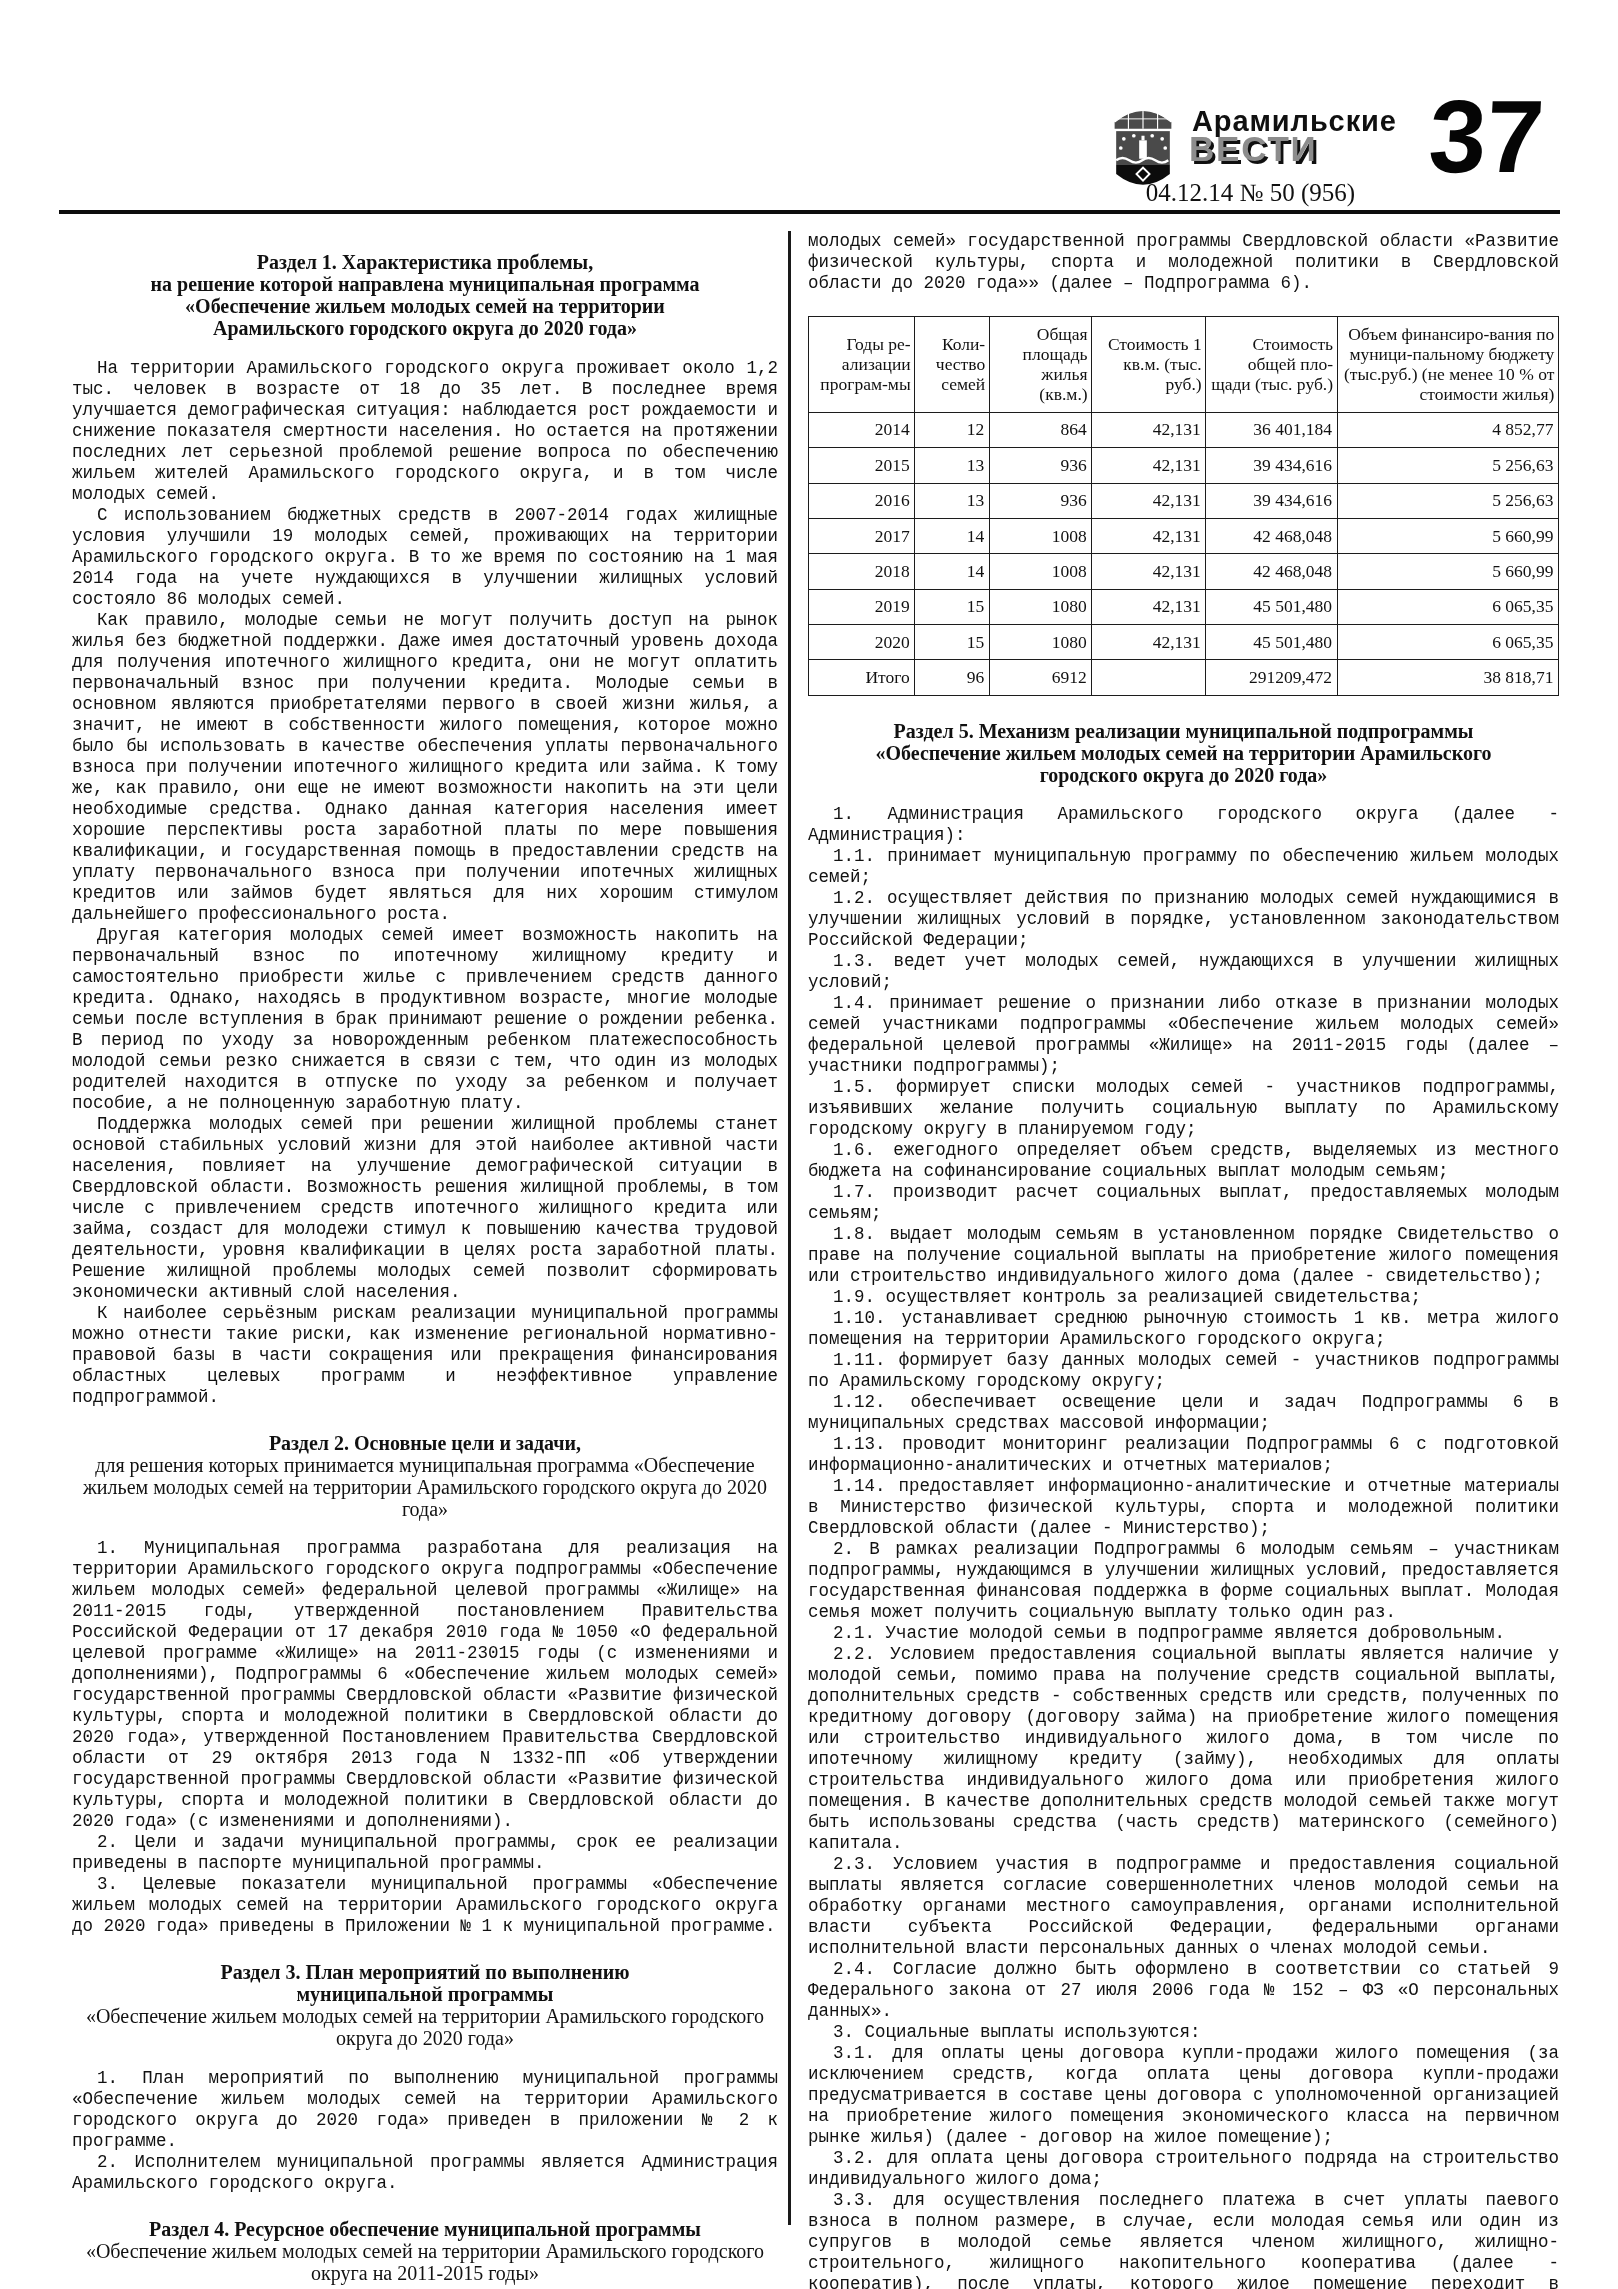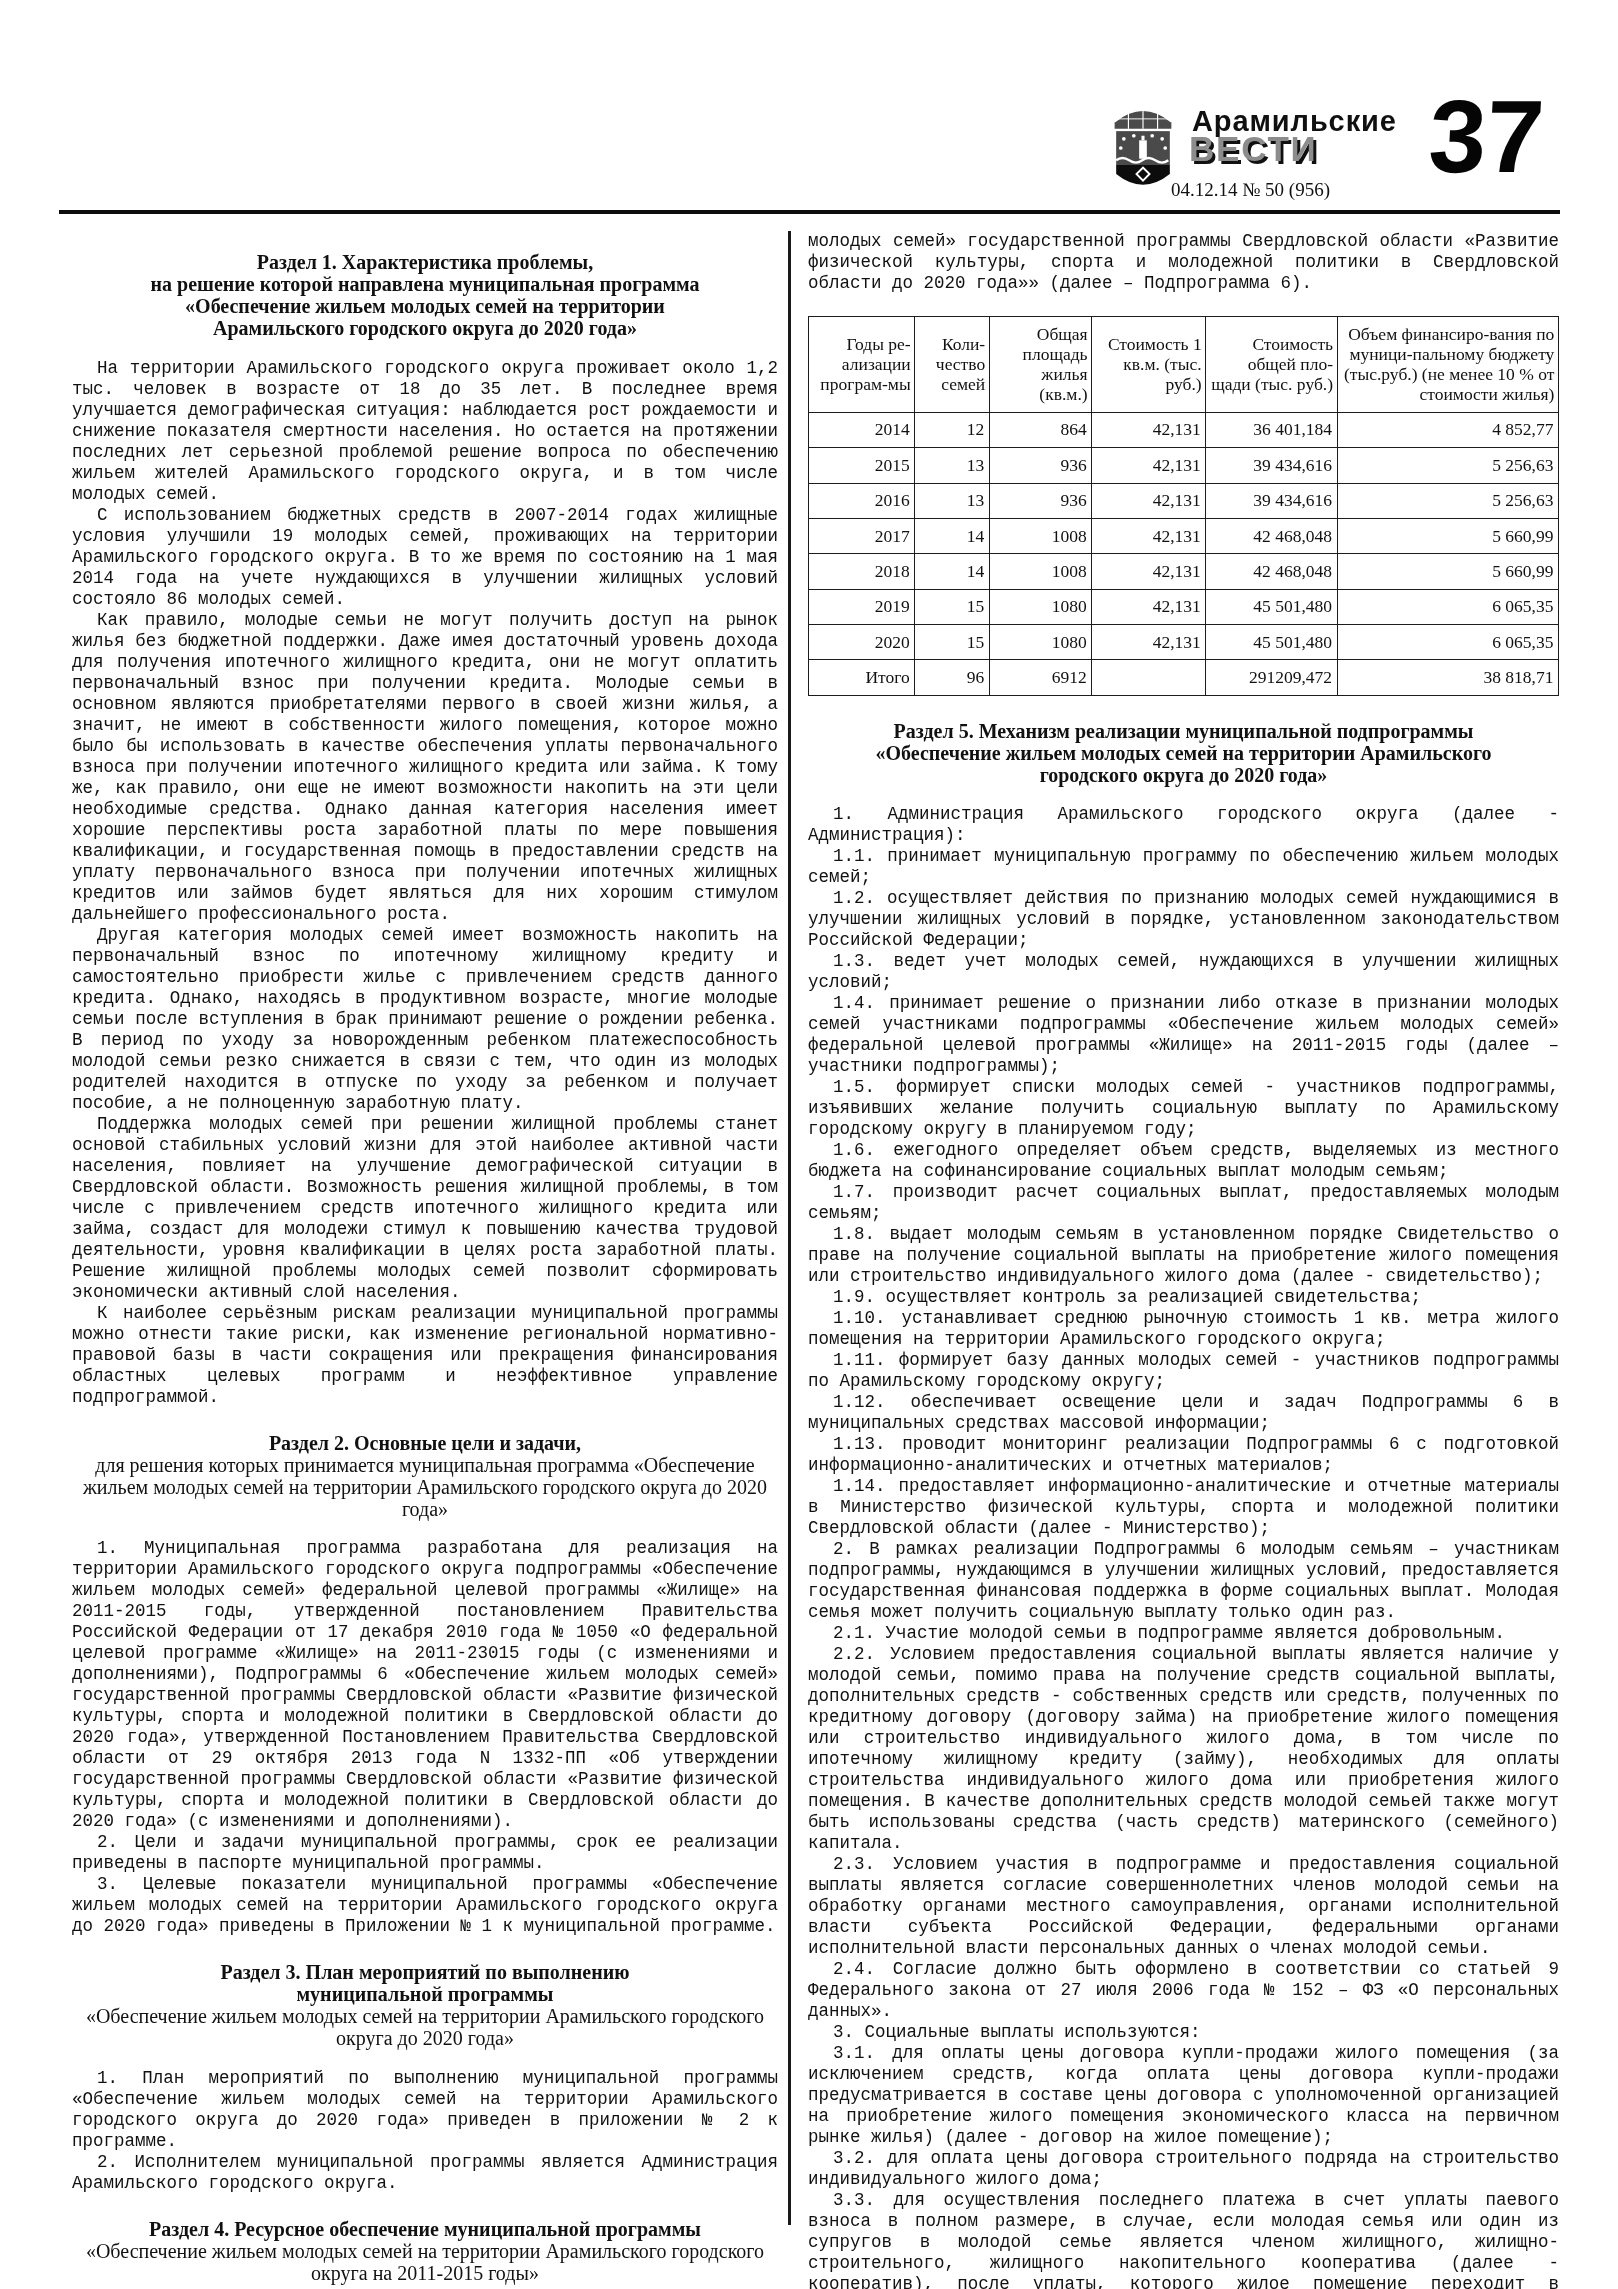--- a/index.html
+++ b/index.html
@@ -21,21 +21,21 @@
     font-size:35px;letter-spacing:1.8px;color:#8c8c8c;
     text-shadow:2.8px 2.8px 0 #101010;
   }
   .pageno{
     position:absolute;left:1429px;top:85px;
     font-family:"Liberation Sans", sans-serif;font-weight:bold;
     font-size:103px;line-height:1;color:#050505;transform:skewX(-3deg);
   }
   .issue{
     position:absolute;left:1089px;top:179px;width:323px;text-align:center;
-    font-size:19px;color:#111;
+    font-size:25px;color:#111;
   }
   .rule{position:absolute;left:59px;top:210px;width:1501px;height:3.7px;background:#0d0d0d;}
   .divider{position:absolute;left:788px;top:231px;width:2.8px;height:1994px;background:#1a1a1a;}
   
   .col{position:absolute;top:231px;}
   .col-left{left:72px;width:706px;}
   .col-right{left:808px;width:751px;}
   .para{margin:0;text-indent:25px;text-align:justify;font-size:17.5px;line-height:21px;font-family:Liberation Mono, monospace;}
   .para.no-indent{text-indent:0;}
   .heading{text-align:center;font-size:20px;line-height:22px;margin:24px 0 18.5px;}

